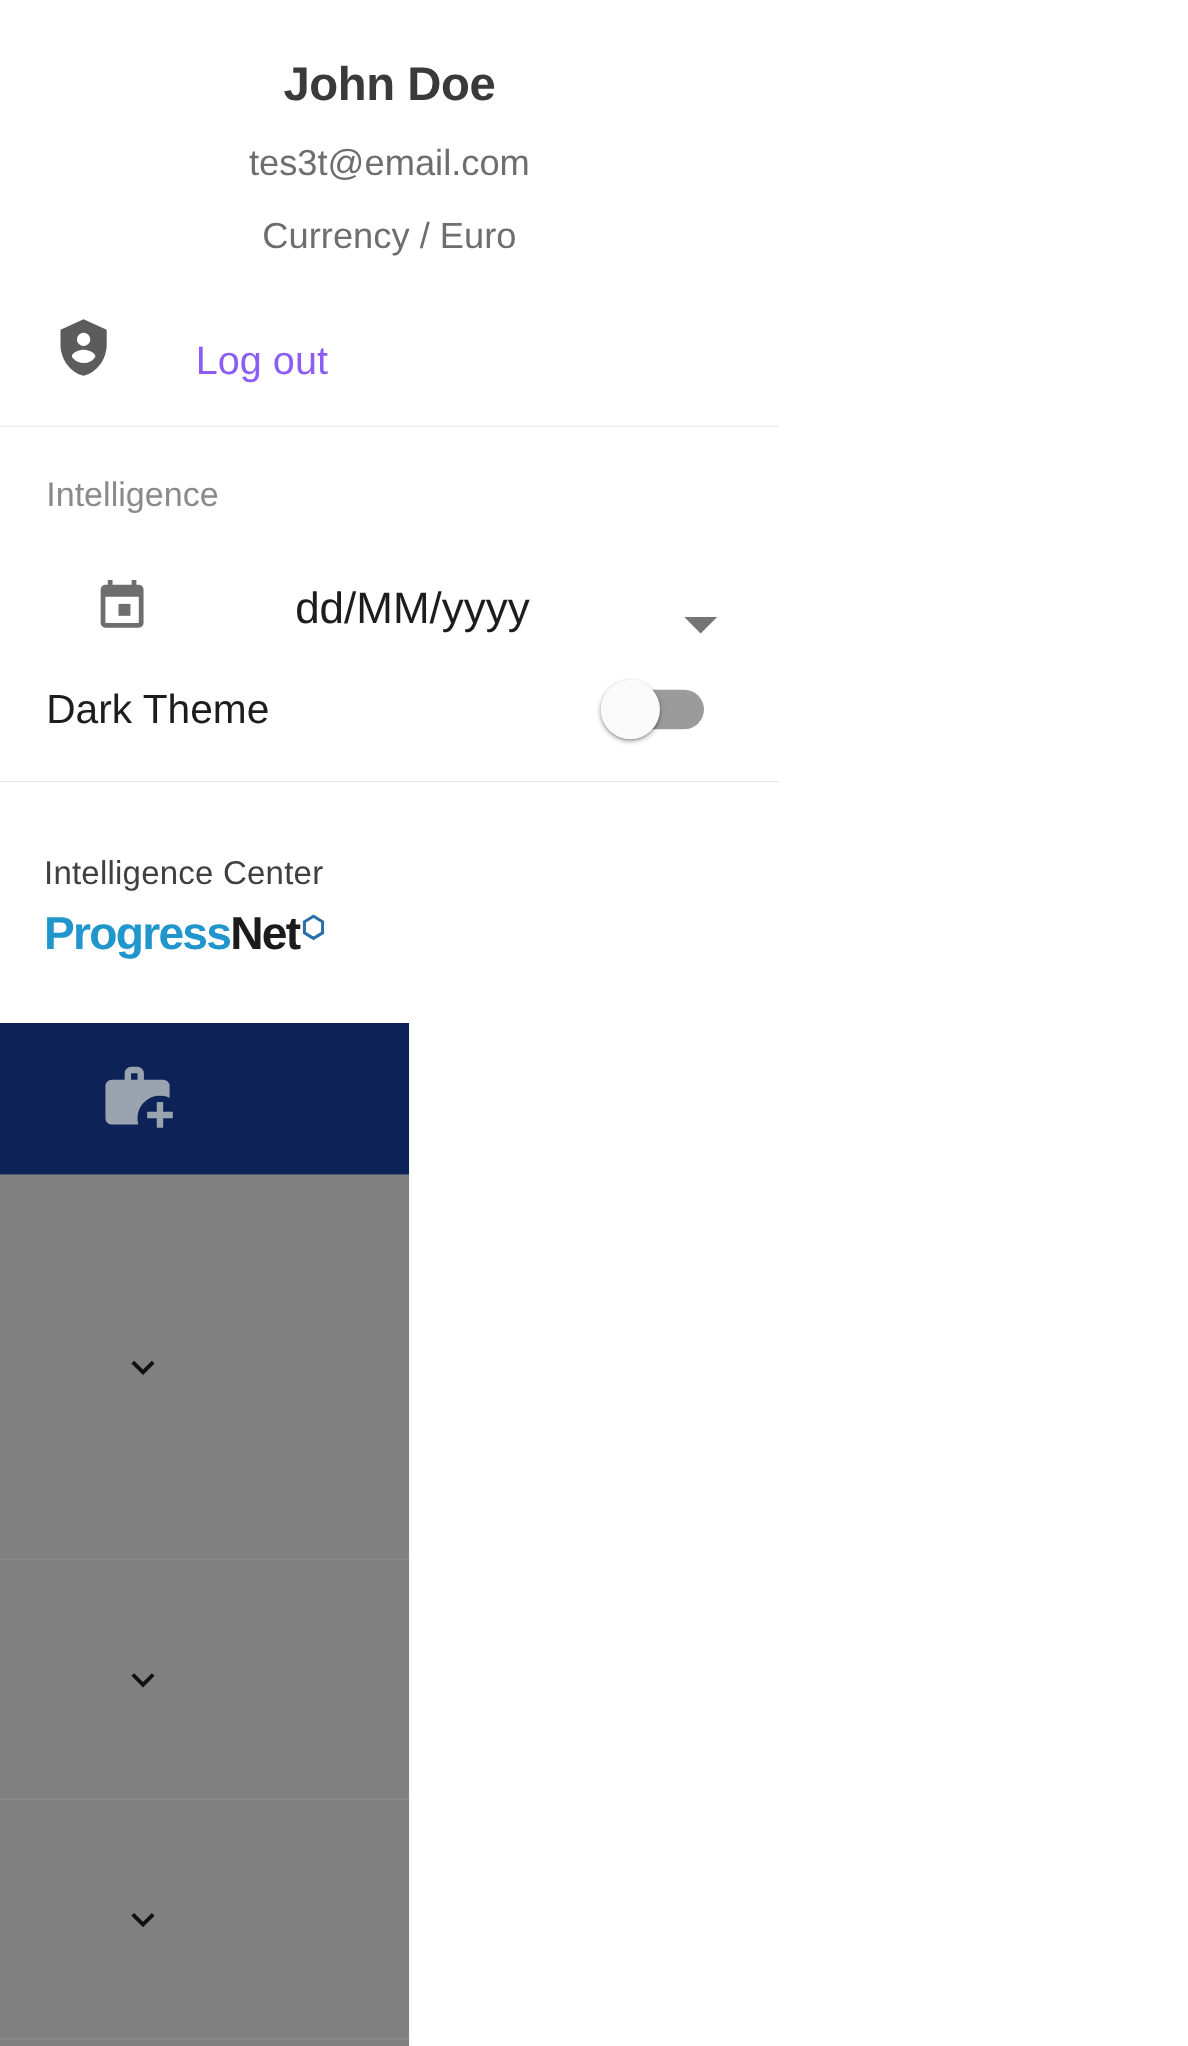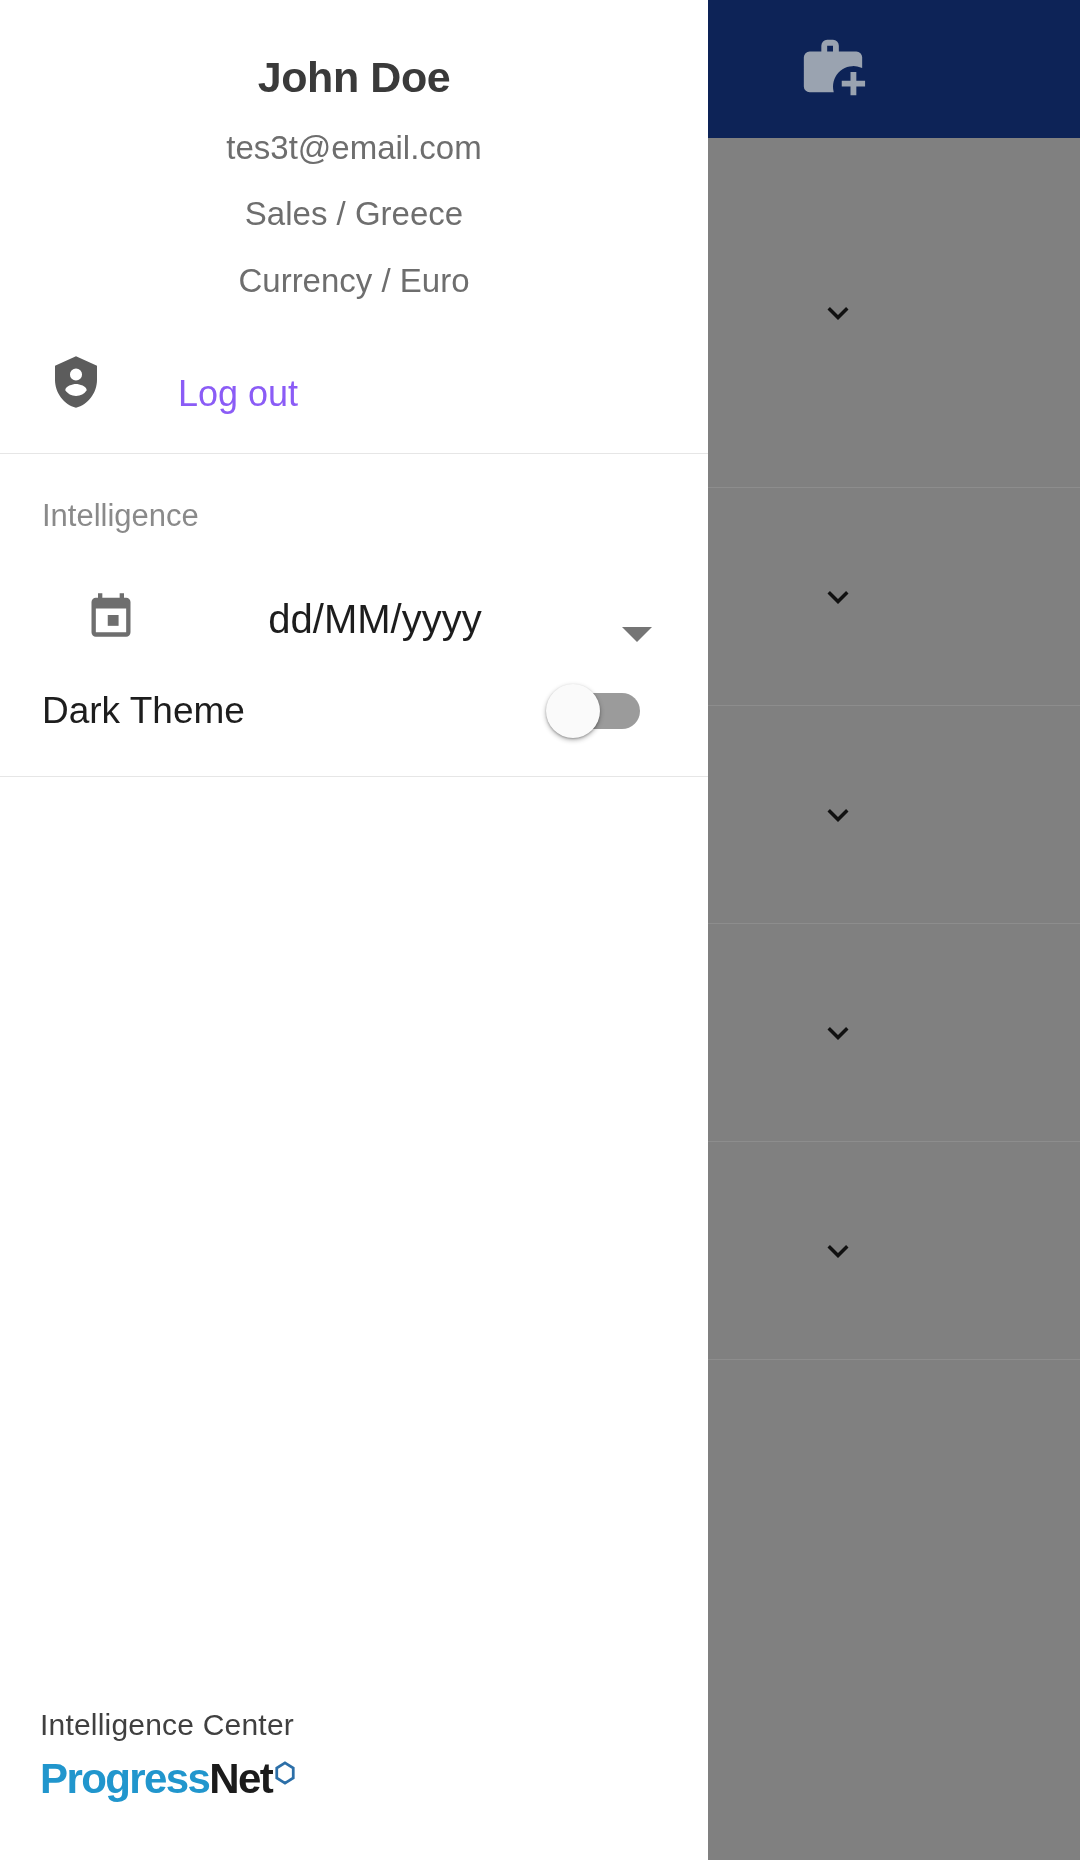--- a/index.html
+++ b/index.html
@@ -13,20 +13,21 @@
     font-family: "Liberation Sans", sans-serif;
     overflow: hidden;
     position: relative;
   }
 
   
   .screen {
     position: absolute;
     inset: 0;
     display: flex;
+    flex-direction: column;
   }
 
   
   .drawer {
     width: 708px;
     height: 1860px;
     background: #ffffff;
     position: relative;
     display: flex;
     flex-direction: column;
@@ -249,21 +250,20 @@
 </head>
 <body>
 
 <div class="screen">
 
   <div class="drawer">
 
     <div class="profile">
       <div class="profile-name">John Doe</div>
       <div class="profile-line">tes3t@email.com</div>
-      <div class="profile-line">Sales / Greece</div>
       <div class="profile-line">Currency / Euro</div>
     </div>
 
     <div class="logout-row">
       <span class="logout-icon">
         <svg viewBox="0 0 24 24" width="56" height="56" aria-hidden="true">
           <path fill="#5c5c5c" d="M12 1 3 5v6c0 5.55 3.84 10.74 9 12 5.16-1.26 9-6.45 9-12V5l-9-4zm0 5.2a2.6 2.6 0 1 1 0 5.2 2.6 2.6 0 0 1 0-5.2zm0 11.8c-1.9 0-3.6-.97-4.6-2.45.03-1.72 3.07-2.67 4.6-2.67s4.57.95 4.6 2.67A5.48 5.48 0 0 1 12 18z"></path>
         </svg>
       </span>
       <span class="logout-label">Log out</span>

